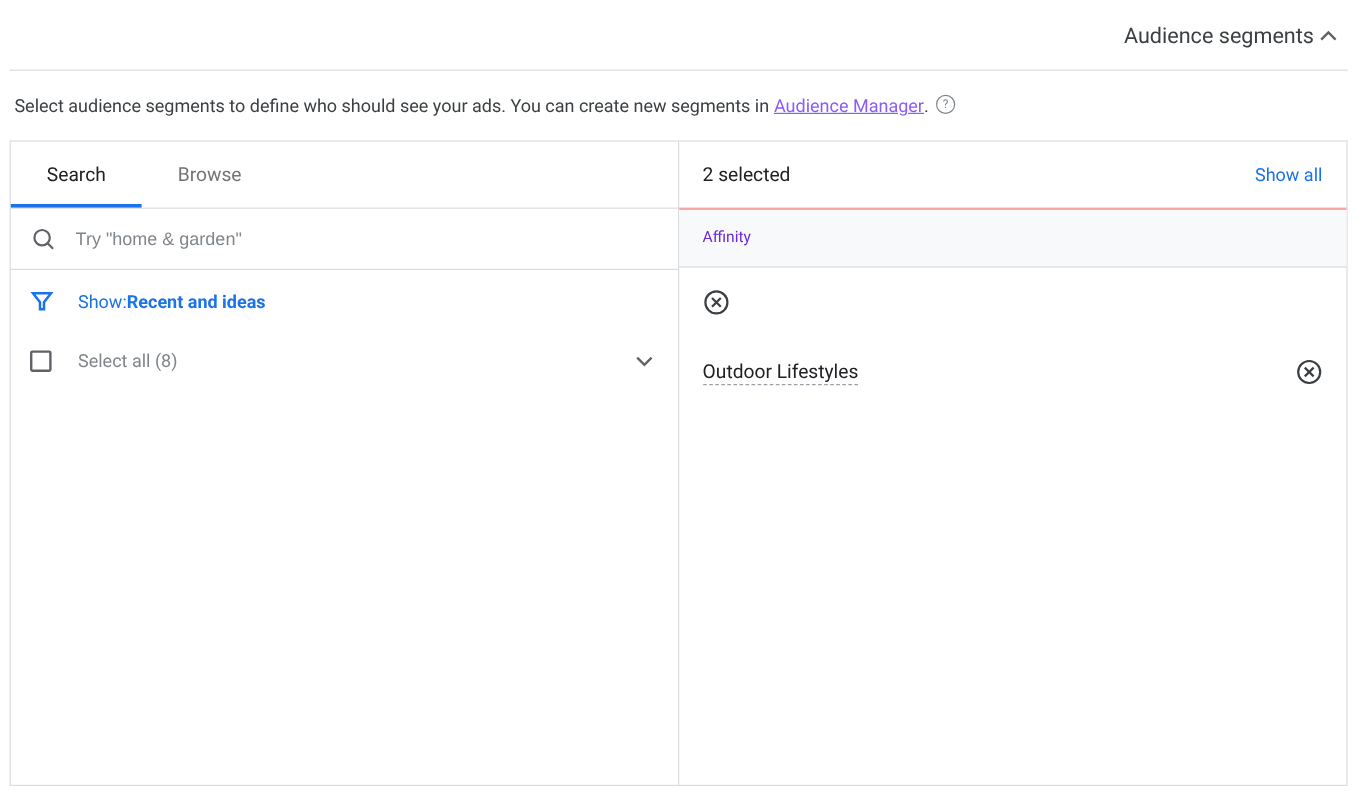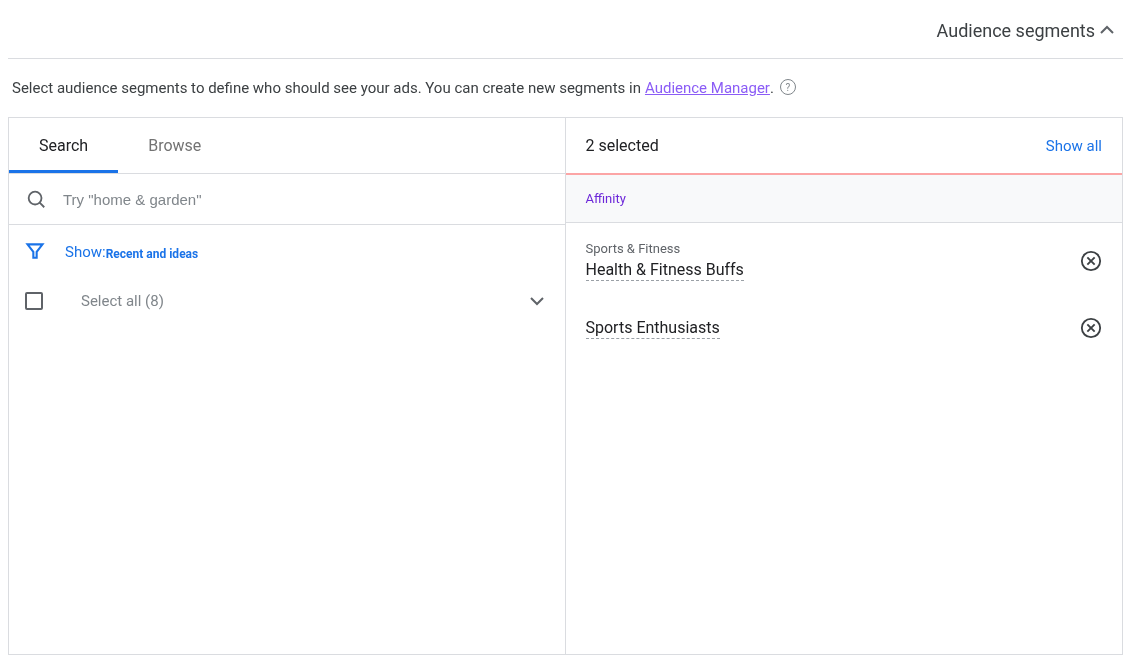--- a/index.html
+++ b/index.html
@@ -116,28 +116,27 @@
     .filter-icon {
       color: #1a73e8;
       margin-right: 20px;
     }
     .filter-label {
       color: #1a73e8;
       font-size: 15px;
     }
     .filter-value {
       color: #1a73e8;
-      font-size: 12px;
+      font-size: 15px;
       font-weight: 700;
     }
     .selectall-row {
       display: flex;
       align-items: center;
       padding: 12px 16px;
-      gap: 16px;
     }
     .checkbox {
       width: 18px;
       height: 18px;
       border: 2px solid #5f6368;
       border-radius: 2px;
       margin-right: 22px;
     }
     .selectall-label {
       color: #80868b;
@@ -249,40 +248,36 @@
     </div>
 
     <div class="right-panel">
       <div class="selected-header">
         <div class="selected-count">2 selected</div>
         <div class="clear-all">Show all</div>
       </div>
       <div class="category-header">Affinity</div>
 
       <div class="selected-item">
+        <div>
+          <svg class="remove-icon" width="22" height="22" viewBox="0 0 24 24" fill="none" stroke="currentColor" stroke-width="2">
+            <circle cx="12" cy="12" r="10"></circle>
+            <line x1="8" y1="8" x2="16" y2="16"></line>
+            <line x1="16" y1="8" x2="8" y2="16"></line>
+          </svg>
+        </div>
+      </div>
+
+      <div class="selected-item">
         <div class="item-text">
-          <div class="item-category">Sports &amp; Fitness</div>
-          <span class="item-name">Health &amp; Fitness Buffs</span>
+          <span class="item-name">Outdoor Lifestyles</span>
         </div>
         <div>
           <svg class="remove-icon" width="22" height="22" viewBox="0 0 24 24" fill="none" stroke="currentColor" stroke-width="2">
             <circle cx="12" cy="12" r="10"></circle>
             <line x1="8" y1="8" x2="16" y2="16"></line>
             <line x1="16" y1="8" x2="8" y2="16"></line>
           </svg>
         </div>
       </div>
-
-      <div class="selected-item">
-        <div class="item-text">
-          <span class="item-name">Sports Enthusiasts</span>
-        </div>
-        <div>
-          <svg class="remove-icon" width="22" height="22" viewBox="0 0 24 24" fill="none" stroke="currentColor" stroke-width="2">
-            <circle cx="12" cy="12" r="10"></circle>
-            <line x1="8" y1="8" x2="16" y2="16"></line>
-            <line x1="16" y1="8" x2="8" y2="16"></line>
-          </svg>
-        </div>
-      </div>
     </div>
   </div>
 </div>
 
 </body></html>

